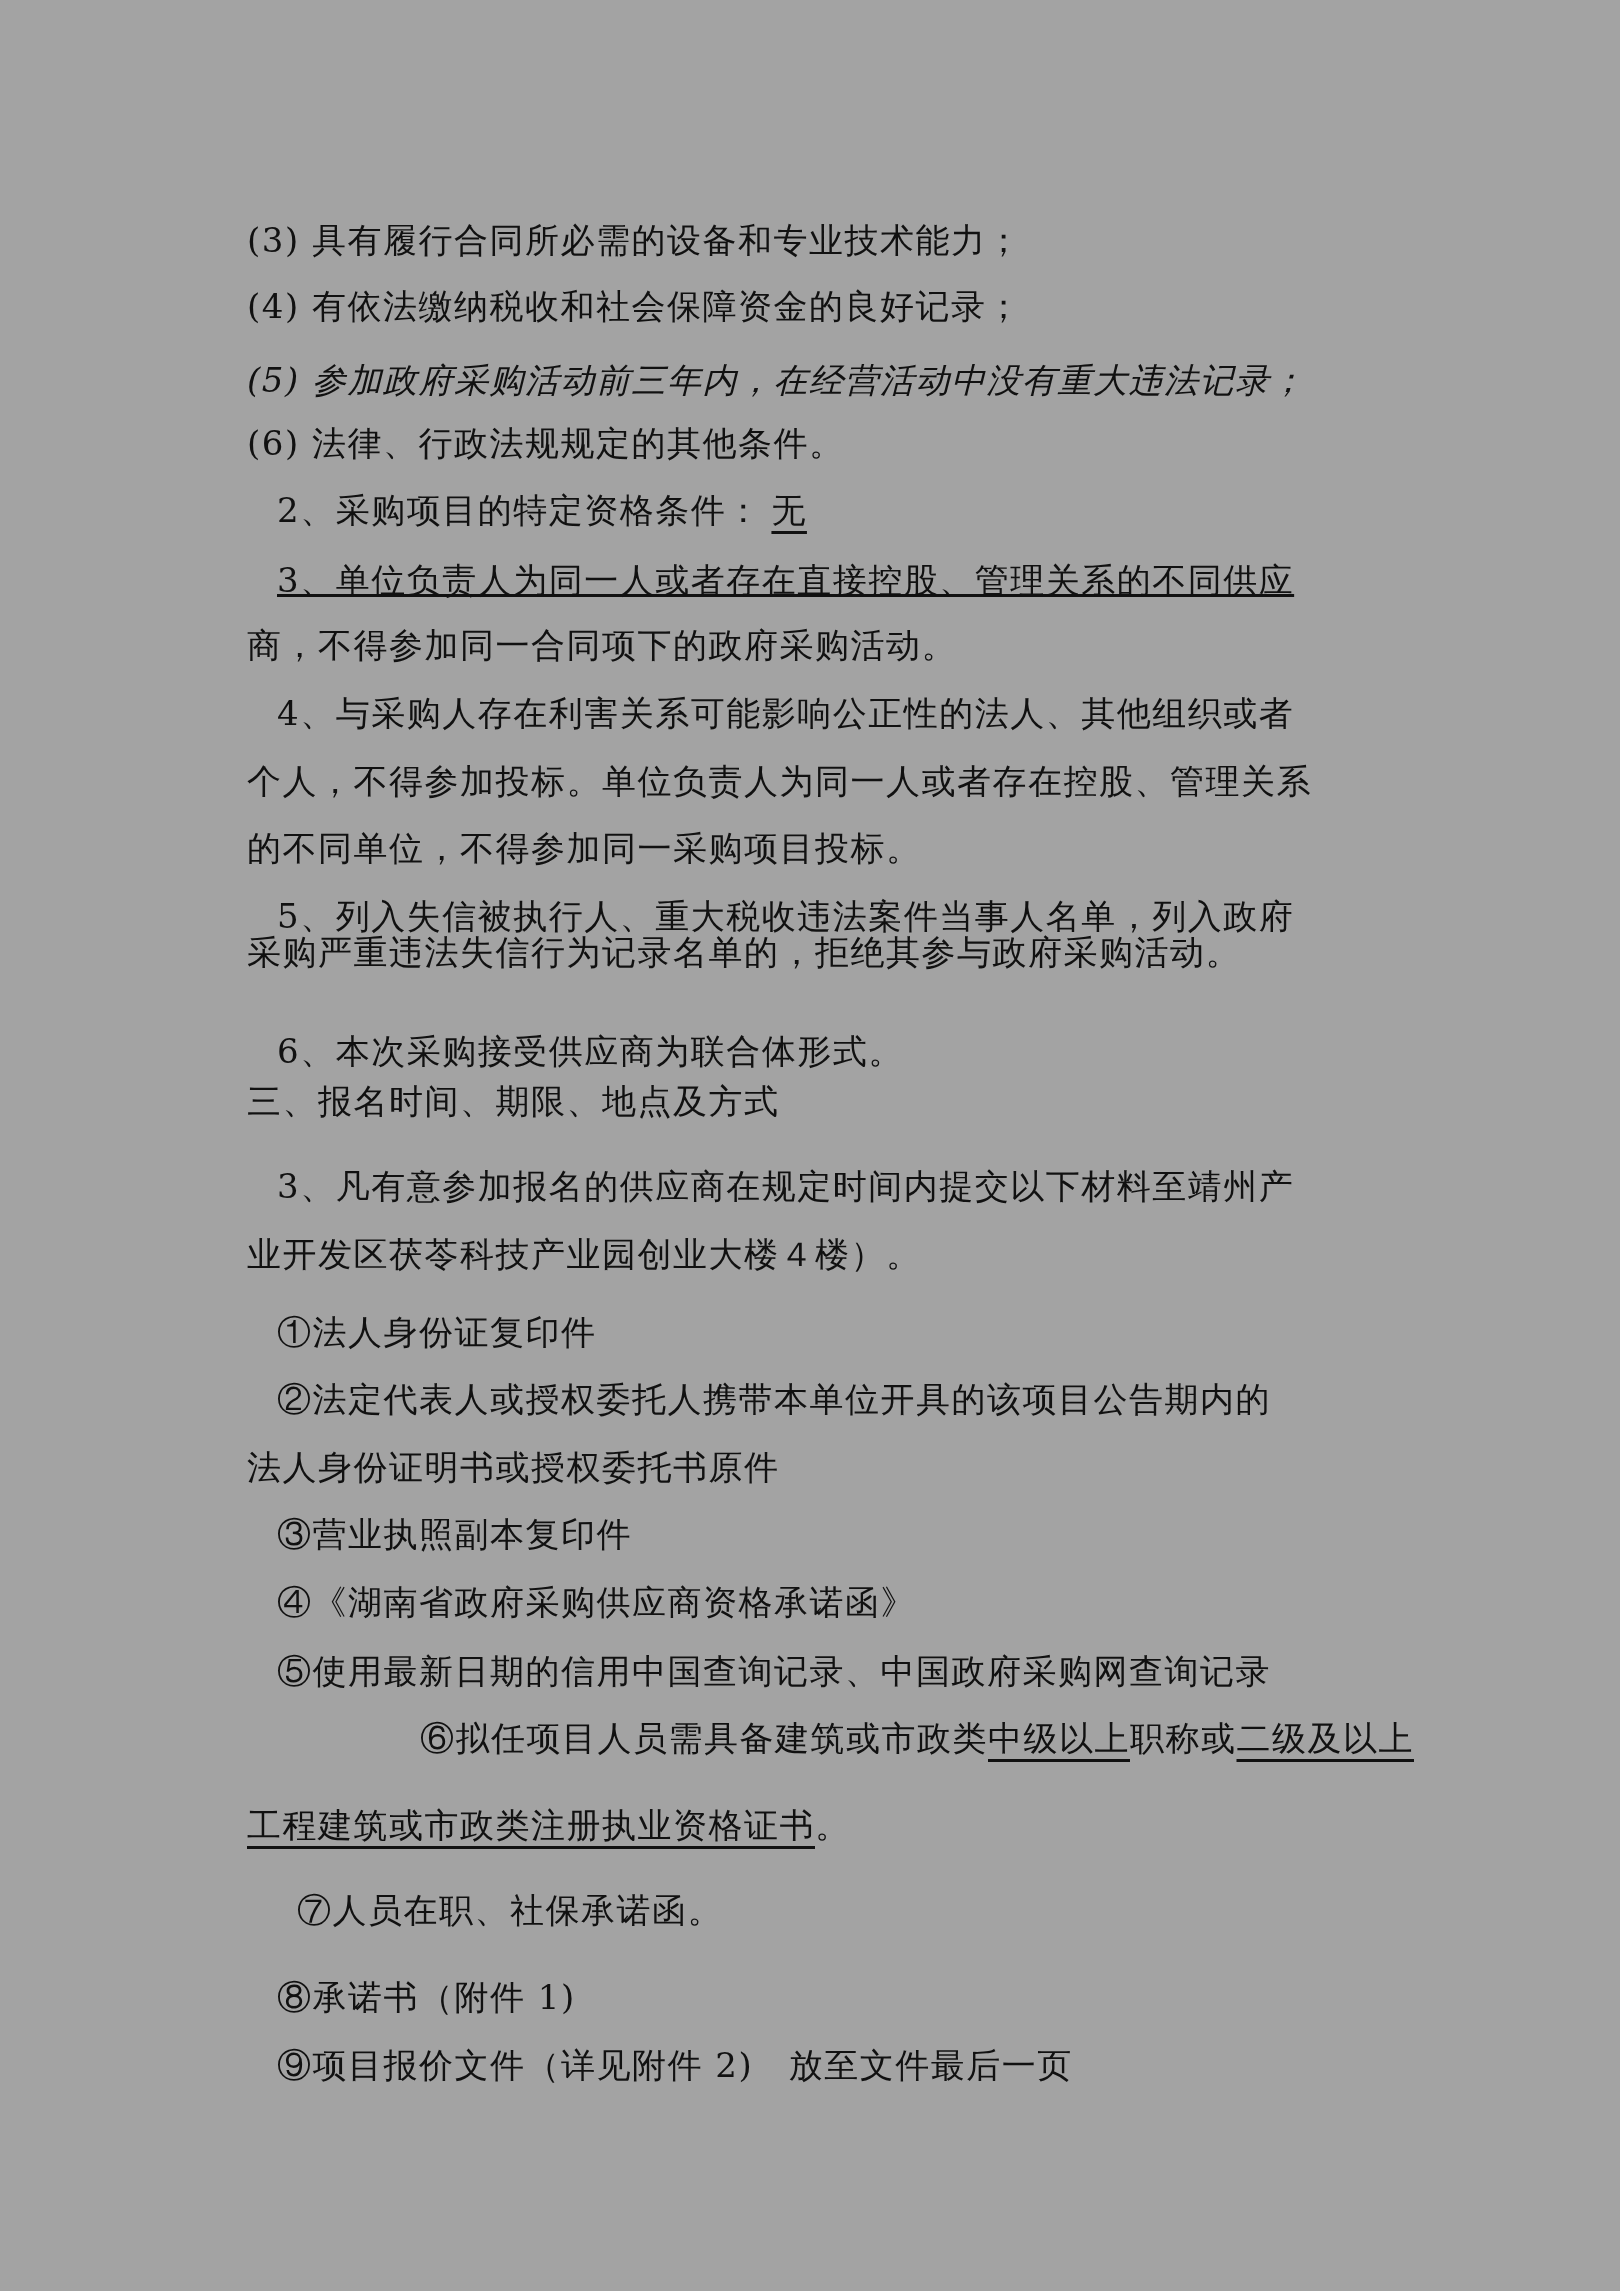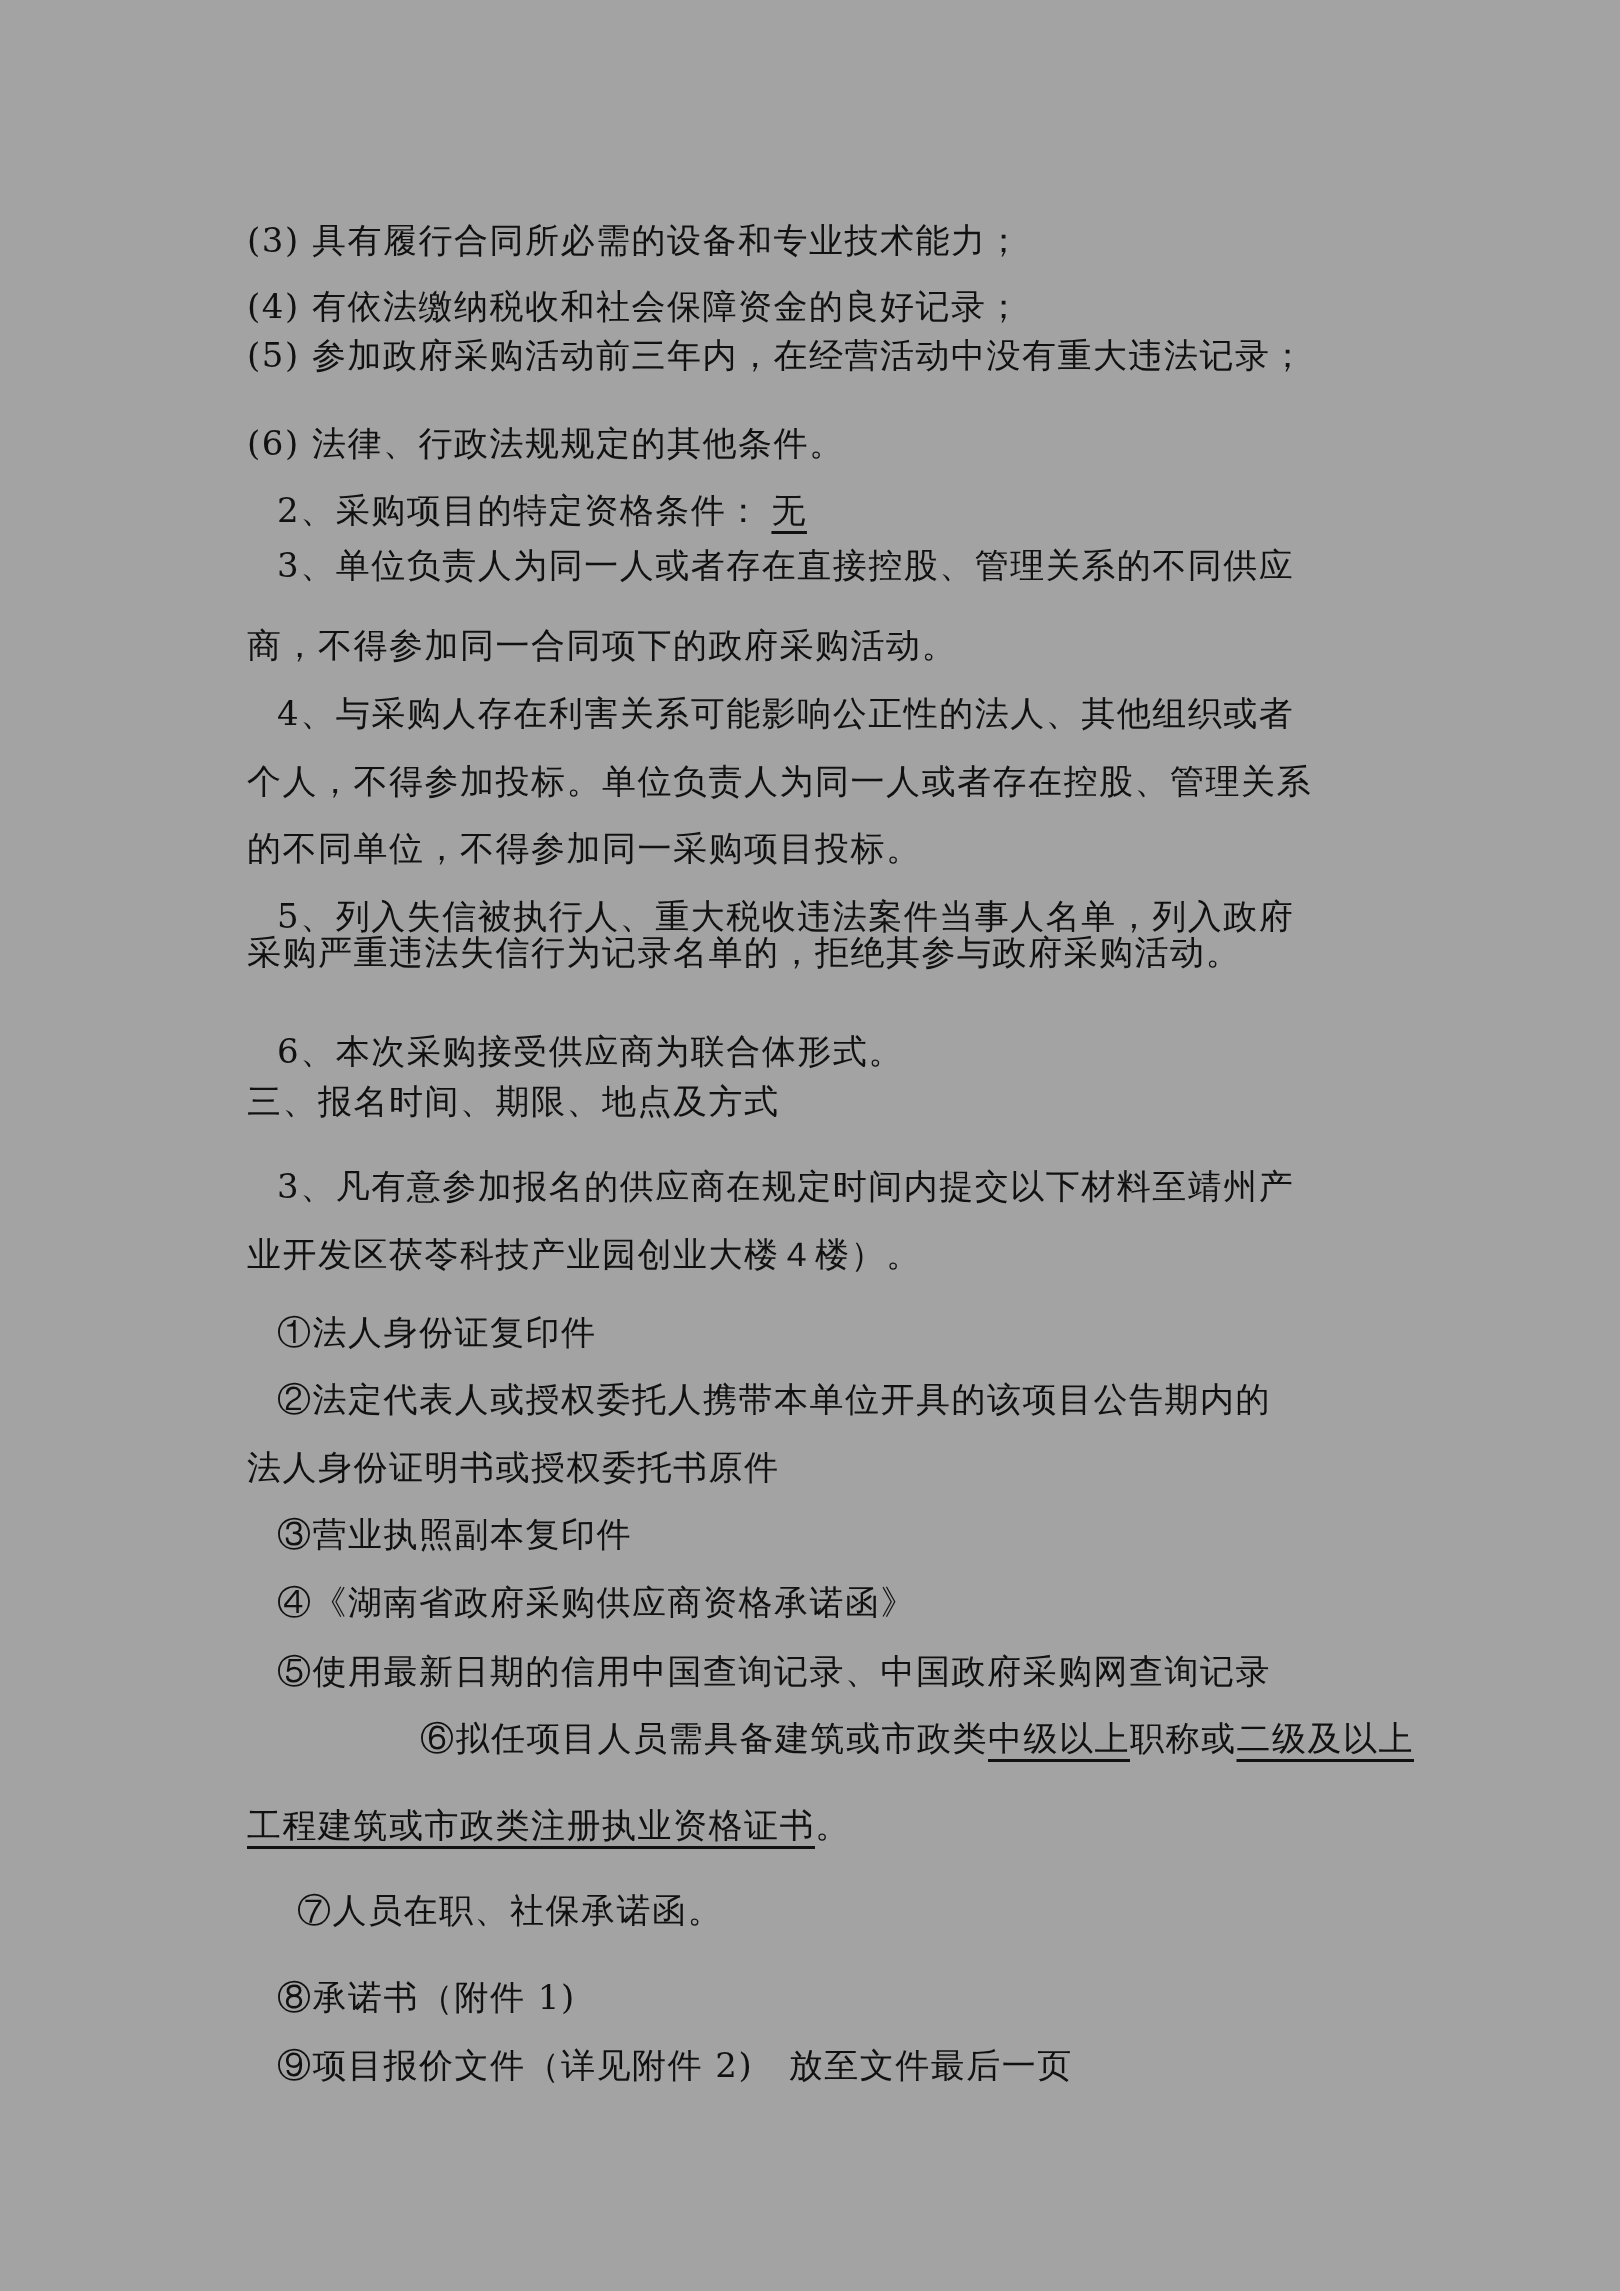--- a/index.html
+++ b/index.html
@@ -41,28 +41,28 @@
   }
   .u-none-pad { padding: 0 9.8px; }
 </style>
 </head>
 <body>
 
 <div class="page">
 
   <div class="line" style="top:216px;">(3) 具有履行合同所必需的设备和专业技术能力；</div>
   <div class="line" style="top:282px;">(4) 有依法缴纳税收和社会保障资金的良好记录；</div>
-  <div class="line" style="top:331px;">(5) 参加政府采购活动前三年内，在经营活动中没有重大违法记录；</div>
+  <div class="line" style="top:356px;font-style:italic;">(5) 参加政府采购活动前三年内，在经营活动中没有重大违法记录；</div>
   <div class="line" style="top:419px;">(6) 法律、行政法规规定的其他条件。</div>
 
   <div class="line indent" style="top:486px;">
     <span>2、采购项目的特定资格条件：</span><span class="u u-none-pad">无</span>
   </div>
 
-  <div class="line indent" style="top:541px;">3、单位负责人为同一人或者存在直接控股、管理关系的不同供应</div>
+  <div class="line indent" style="top:556px;text-decoration:underline;">3、单位负责人为同一人或者存在直接控股、管理关系的不同供应</div>
   <div class="line" style="top:621px;">商，不得参加同一合同项下的政府采购活动。</div>
 
   <div class="line indent" style="top:689px;">4、与采购人存在利害关系可能影响公正性的法人、其他组织或者</div>
   <div class="line" style="top:757px;">个人，不得参加投标。单位负责人为同一人或者存在控股、管理关系</div>
   <div class="line" style="top:824px;">的不同单位，不得参加同一采购项目投标。</div>
 
   <div class="line indent" style="top:892px;">5、列入失信被执行人、重大税收违法案件当事人名单，列入政府</div>
   <div class="line" style="top:928px;">采购严重违法失信行为记录名单的，拒绝其参与政府采购活动。</div>
 
   <div class="line indent" style="top:1027px;">6、本次采购接受供应商为联合体形式。</div>

